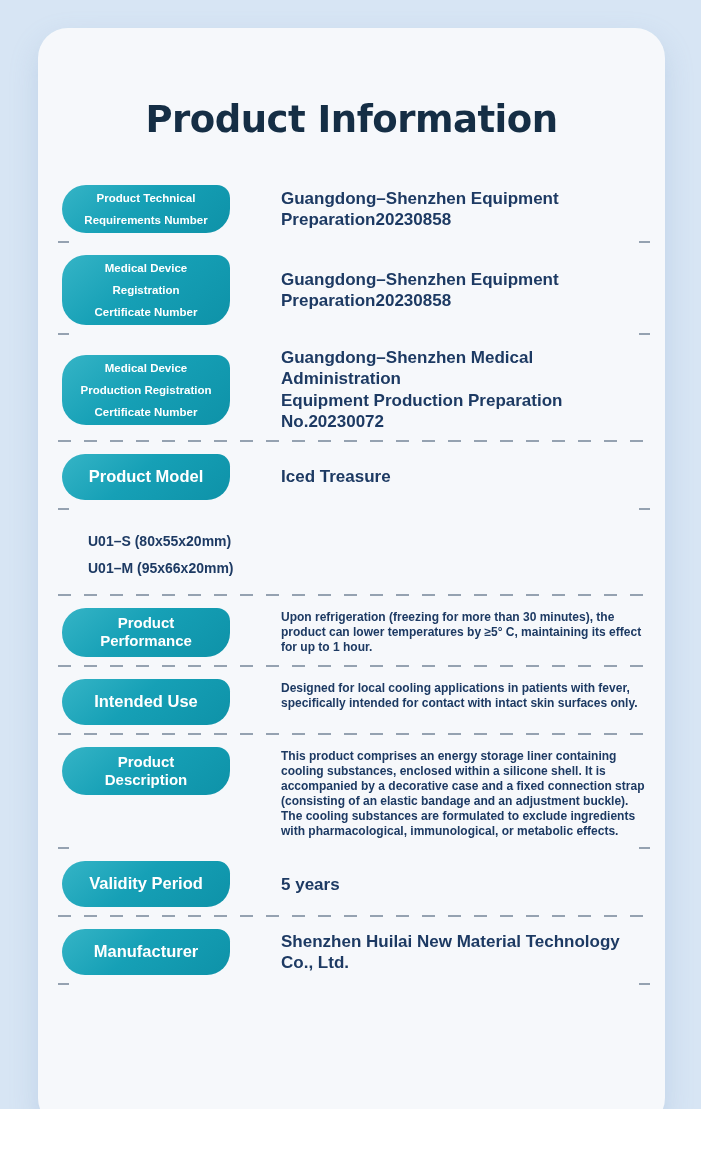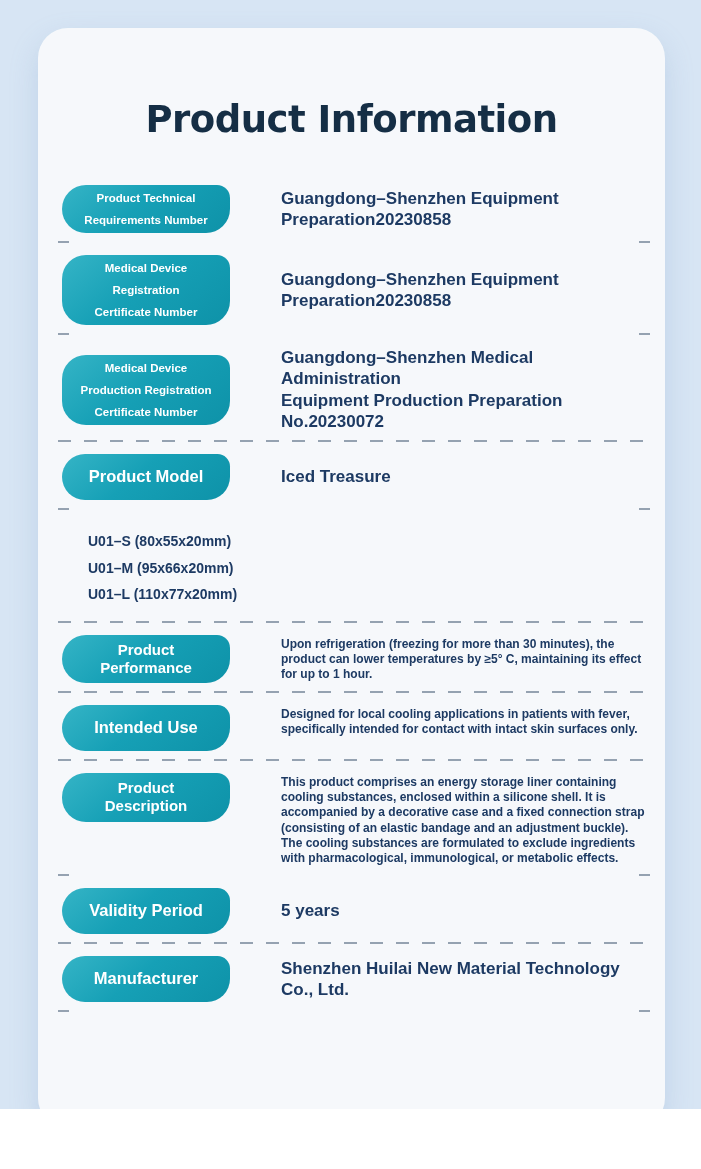--- a/index.html
+++ b/index.html
@@ -140,21 +140,20 @@
           </div>
   </div>
 <div class="sep sep-edges">
           <i></i>
           <i></i>
         </div>
   <div class="row label-lg vt-list">
     <div class="value">
             <div class="value-line">U01–S (80x55x20mm)</div>
             <div class="value-line">U01–M (95x66x20mm)</div>
-            <div class="value-line">U01–L (110x77x20mm)</div>
           </div>
   </div>
 <div class="sep sep-full"></div>
   <div class="row label-md vt-paragraph">
     <div class="pill">
             <span>Product</span>
             <span>Performance</span>
           </div>
     <div class="value">Upon refrigeration (freezing for more than 30 minutes), the product can lower temperatures by ≥5° C, maintaining its effect for up to 1 hour.</div>
   </div>

